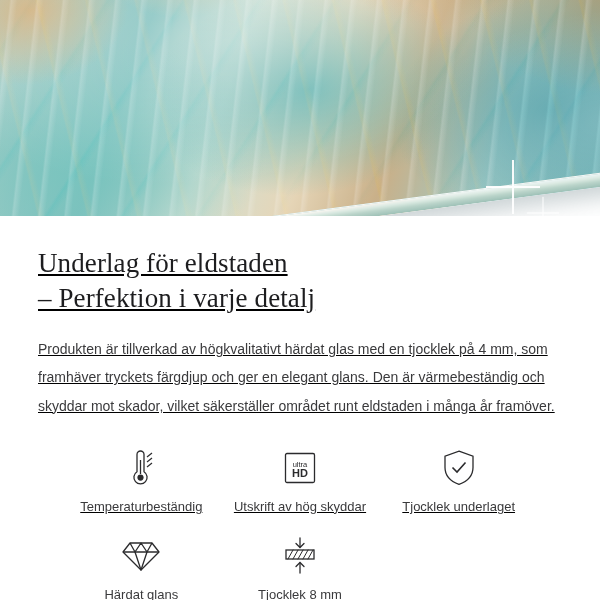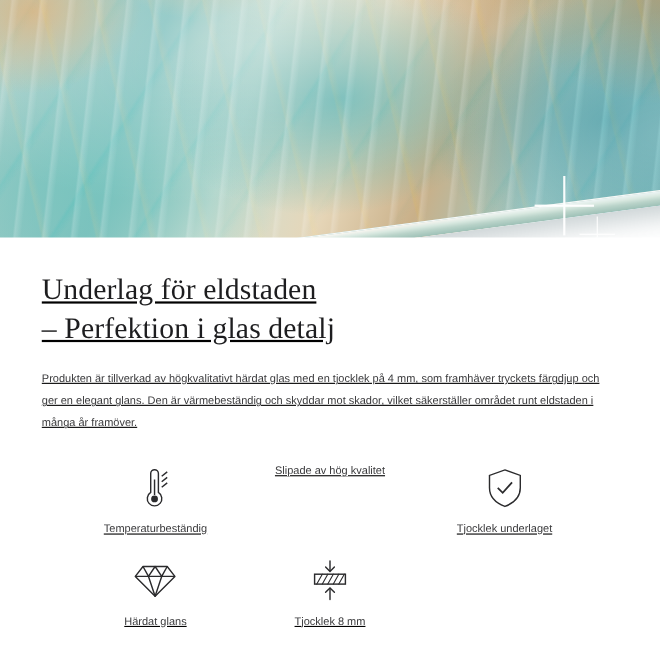--- a/index.html
+++ b/index.html
@@ -117,21 +117,21 @@
     font-size: 27px;
     line-height: 1.28;
     color: #1d1d1f;
     font-weight: 400;
     margin: 0 0 20px 0;
     letter-spacing: 0.1px;
   }
   .headline .line { display: block; }
 
   .body-copy {
-    font-size: 10px;
+    font-size: 14px;
     line-height: 2.02;
     color: #3a3a3c;
     margin: 0;
     max-width: 520px;
   }
 
   
   .features {
     margin-top: 26px;
     display: grid;
@@ -150,21 +150,21 @@
   .feature-icon {
     width: 44px;
     height: 44px;
     display: flex;
     align-items: center;
     justify-content: center;
     margin-bottom: 9px;
   }
 
   .feature-label {
-    font-size: 10px;
+    font-size: 13px;
     color: #3a3a3c;
     line-height: 1.3;
   }
 
   svg { display: block; }
 </style>
 </head>
 <body>
 
 <div class="page">
@@ -177,21 +177,21 @@
 
       <div class="glass-edge"></div>
     </div>
     <span class="sparkle sparkle-1"></span>
     <span class="sparkle sparkle-2"></span>
   </div>
 
   <div class="content">
     <h1 class="headline">
       <span class="line">Underlag för eldstaden</span>
-      <span class="line">– Perfektion i glas detalj</span>
+      <span class="line">– Perfektion i varje detalj</span>
     </h1>
 
     <p class="body-copy">Produkten är tillverkad av högkvalitativt härdat glas med en tjocklek på 4 mm, som framhäver tryckets färgdjup och ger en elegant glans. Den är värmebeständig och skyddar mot skador, vilket säkerställer området runt eldstaden i många år framöver.</p>
 
     <div class="features">
 
       <div class="feature">
         <span class="feature-icon">
           <svg width="34" height="40" viewBox="0 0 34 40" fill="none" stroke="#2b2b2d" stroke-width="1.3">
             <path d="M13 6.5a3.5 3.5 0 0 1 7 0v17.2a6.6 6.6 0 1 1-7 0z"></path>
@@ -199,21 +199,28 @@
             <circle cx="16.5" cy="29.6" r="3.1" fill="#2b2b2d" stroke="none"></circle>
             <line x1="23" y1="9" x2="28" y2="5"></line>
             <line x1="23" y1="14" x2="28" y2="10"></line>
             <line x1="23" y1="19" x2="28" y2="15"></line>
           </svg>
         </span>
         <span class="feature-label">Temperaturbeständig</span>
       </div>
 
       <div class="feature">
-        <span class="feature-label">Slipade av hög kvalitet</span>
+        <span class="feature-icon">
+          <svg width="38" height="38" viewBox="0 0 38 38">
+            <rect x="4.5" y="4.5" width="29" height="29" rx="1.5" fill="none" stroke="#2b2b2d" stroke-width="1.3"></rect>
+            <text x="19" y="17.5" text-anchor="middle" font-family="Liberation Sans, sans-serif" font-size="7.5" fill="#2b2b2d">ultra</text>
+            <text x="19" y="28" text-anchor="middle" font-family="Liberation Sans, sans-serif" font-size="11" font-weight="bold" fill="#2b2b2d">HD</text>
+          </svg>
+        </span>
+        <span class="feature-label">Utskrift av hög skyddar</span>
       </div>
 
       <div class="feature">
         <span class="feature-icon">
           <svg width="36" height="40" viewBox="0 0 36 40" fill="none" stroke="#2b2b2d" stroke-width="1.3">
             <path d="M18 3.2 32 8.2v11.3c0 8.4-5.9 13.9-14 16.9-8.1-3-14-8.5-14-16.9V8.2z"></path>
             <polyline points="11.5,19.5 16,24 24.5,14.5" stroke-width="1.6"></polyline>
           </svg>
         </span>
         <span class="feature-label">Tjocklek underlaget</span>

